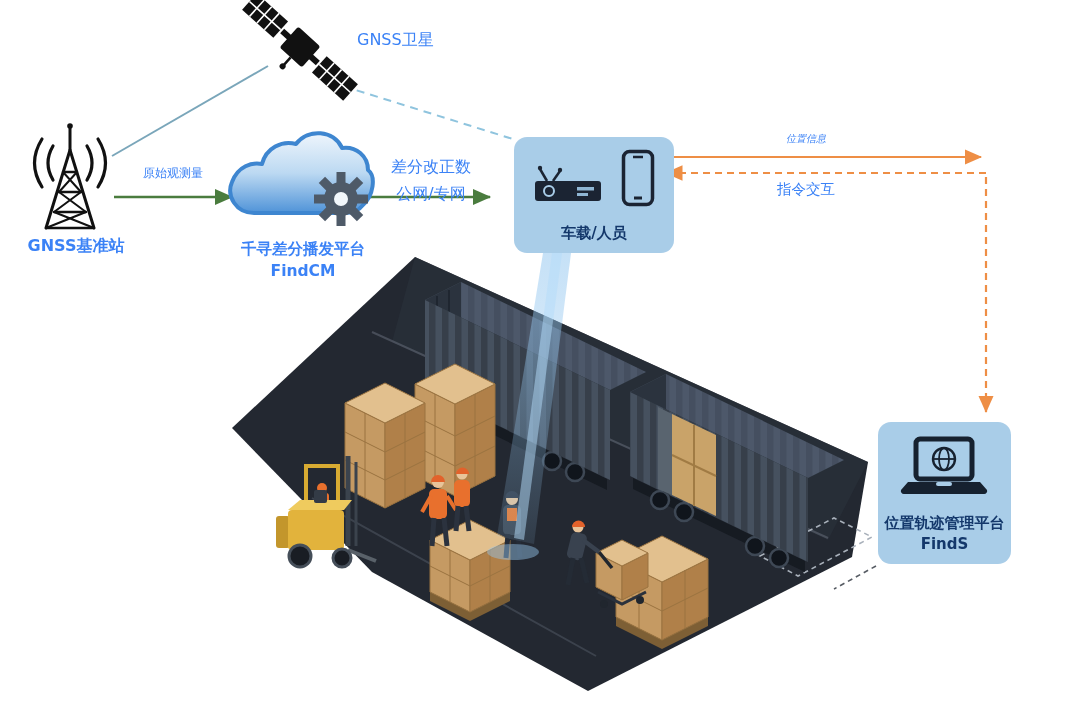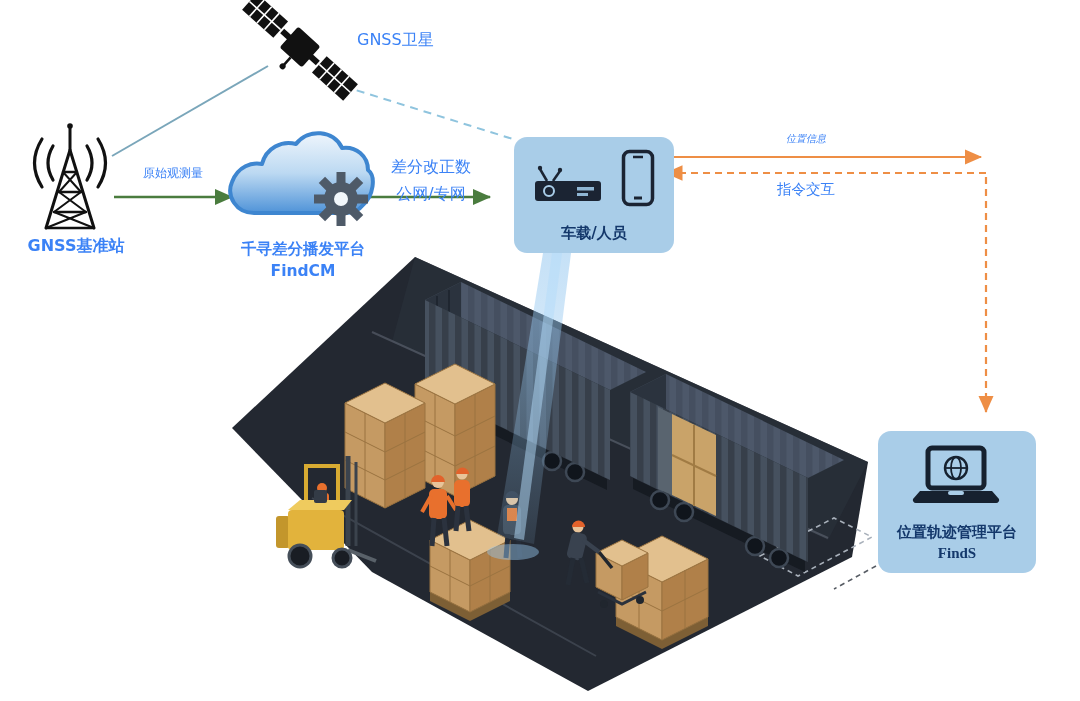--- a/index.html
+++ b/index.html
@@ -290,21 +290,21 @@
         <rect x="2.5" y="2.5" width="29" height="53" rx="6" fill="none" stroke="#1b2433" stroke-width="3.5"></rect>
         <line x1="12" y1="8" x2="22" y2="8" stroke="#1b2433" stroke-width="2.5"></line>
         <line x1="13" y1="49" x2="21" y2="49" stroke="#1b2433" stroke-width="3"></line>
       </svg>
     </div>
     <div class="panel-text">
       <span>车载/人员</span>
     </div>
   </div>
 
-  <div class="panel" style="left:878px;top:431px;width:158px;height:142px;font-family:Liberation Serif, serif;">
+  <div class="panel" style="left:878px;top:422px;width:133px;height:142px;">
     <div class="icon-row" style="top:14px;">
       <svg width="92" height="62" viewBox="0 0 92 62">
         <rect x="17" y="3" width="56" height="40" rx="4" fill="none" stroke="#16212f" stroke-width="5"></rect>
         <g>
           <circle cx="45" cy="23" r="11" fill="none" stroke="#16212f" stroke-width="2.4"></circle>
           <ellipse cx="45" cy="23" rx="5" ry="11" fill="none" stroke="#16212f" stroke-width="1.8"></ellipse>
           <line x1="34" y1="23" x2="56" y2="23" stroke="#16212f" stroke-width="1.8"></line>
         </g>
         <path d="M9,46 L81,46 L88,54 a3,3 0 0 1 -3,4 L5,58 a3,3 0 0 1 -3,-4 Z" fill="#16212f"></path>
         <rect x="37" y="46" width="16" height="4" rx="2" fill="#a9cde8"></rect>

